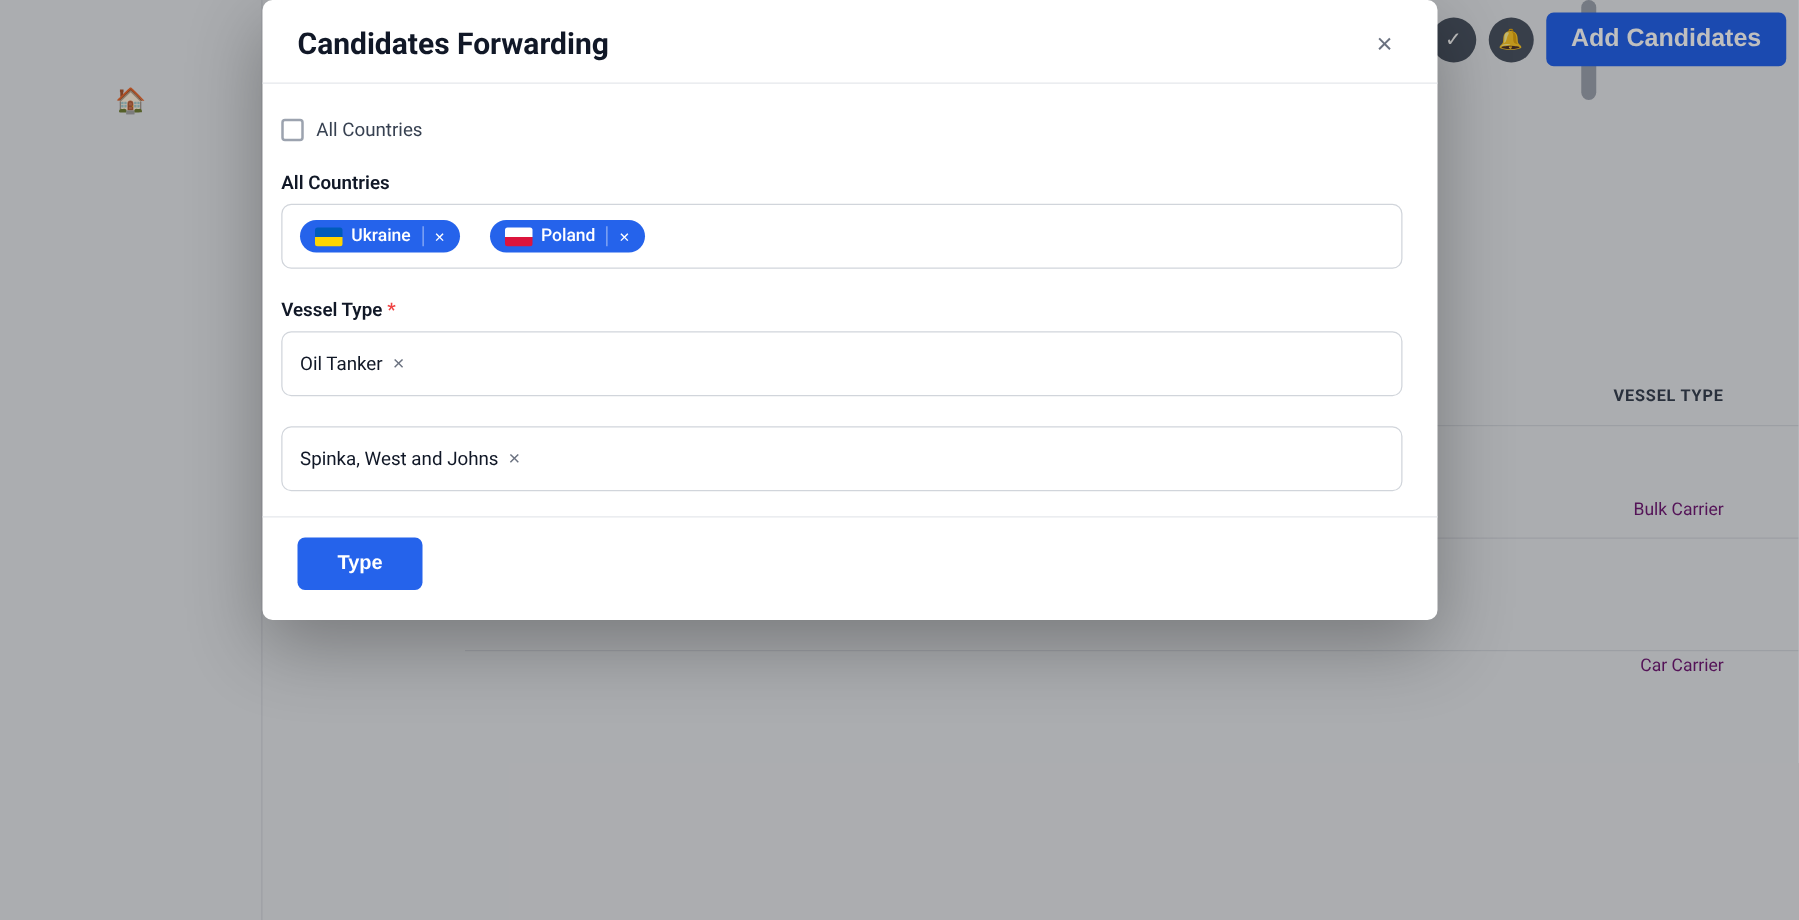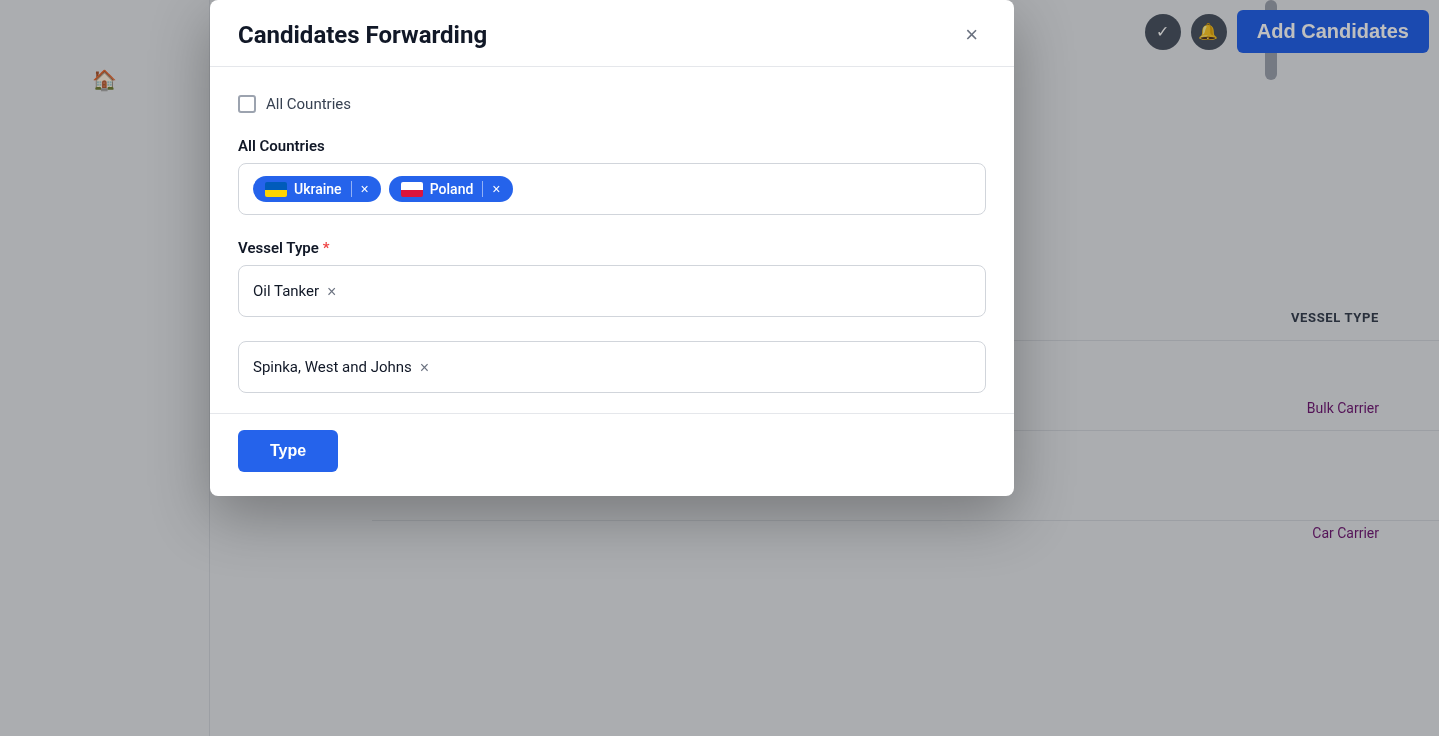--- a/index.html
+++ b/index.html
@@ -131,21 +131,21 @@
       inset: 0;
       background: rgba(0,0,0,0.25);
       z-index: 10;
     }
 
     
     .modal {
       position: absolute;
       top: 0;
       left: 210px;
-      width: 804px;
+      width: 940px;
       background: #ffffff;
       border-radius: 8px;
       z-index: 20;
       box-shadow: 0 20px 60px rgba(0,0,0,0.3);
       display: flex;
       flex-direction: column;
     }
 
     .modal-header {
       display: flex;
@@ -165,21 +165,21 @@
       background: none;
       border: none;
       cursor: pointer;
       font-size: 22px;
       color: #6b7280;
       line-height: 1;
       padding: 4px 8px;
     }
 
     .modal-body {
-      padding: 28px 28px 20px 28px;
+      padding: 28px 28px 20px 15px;
       display: flex;
       flex-direction: column;
       gap: 24px;
     }
 
     
     .checkbox-row {
       display: flex;
       align-items: center;
       gap: 10px;
@@ -216,21 +216,21 @@
       color: #ef4444;
       margin-left: 4px;
     }
 
     .field-input-box {
       border: 1.5px solid #d1d5db;
       border-radius: 8px;
       padding: 10px 14px;
       display: flex;
       align-items: center;
-      gap: 8px;
+      gap: 24px;
       flex-wrap: wrap;
       min-height: 52px;
       background: white;
     }
 
     
     .country-tag {
       display: flex;
       align-items: center;
       gap: 7px;

